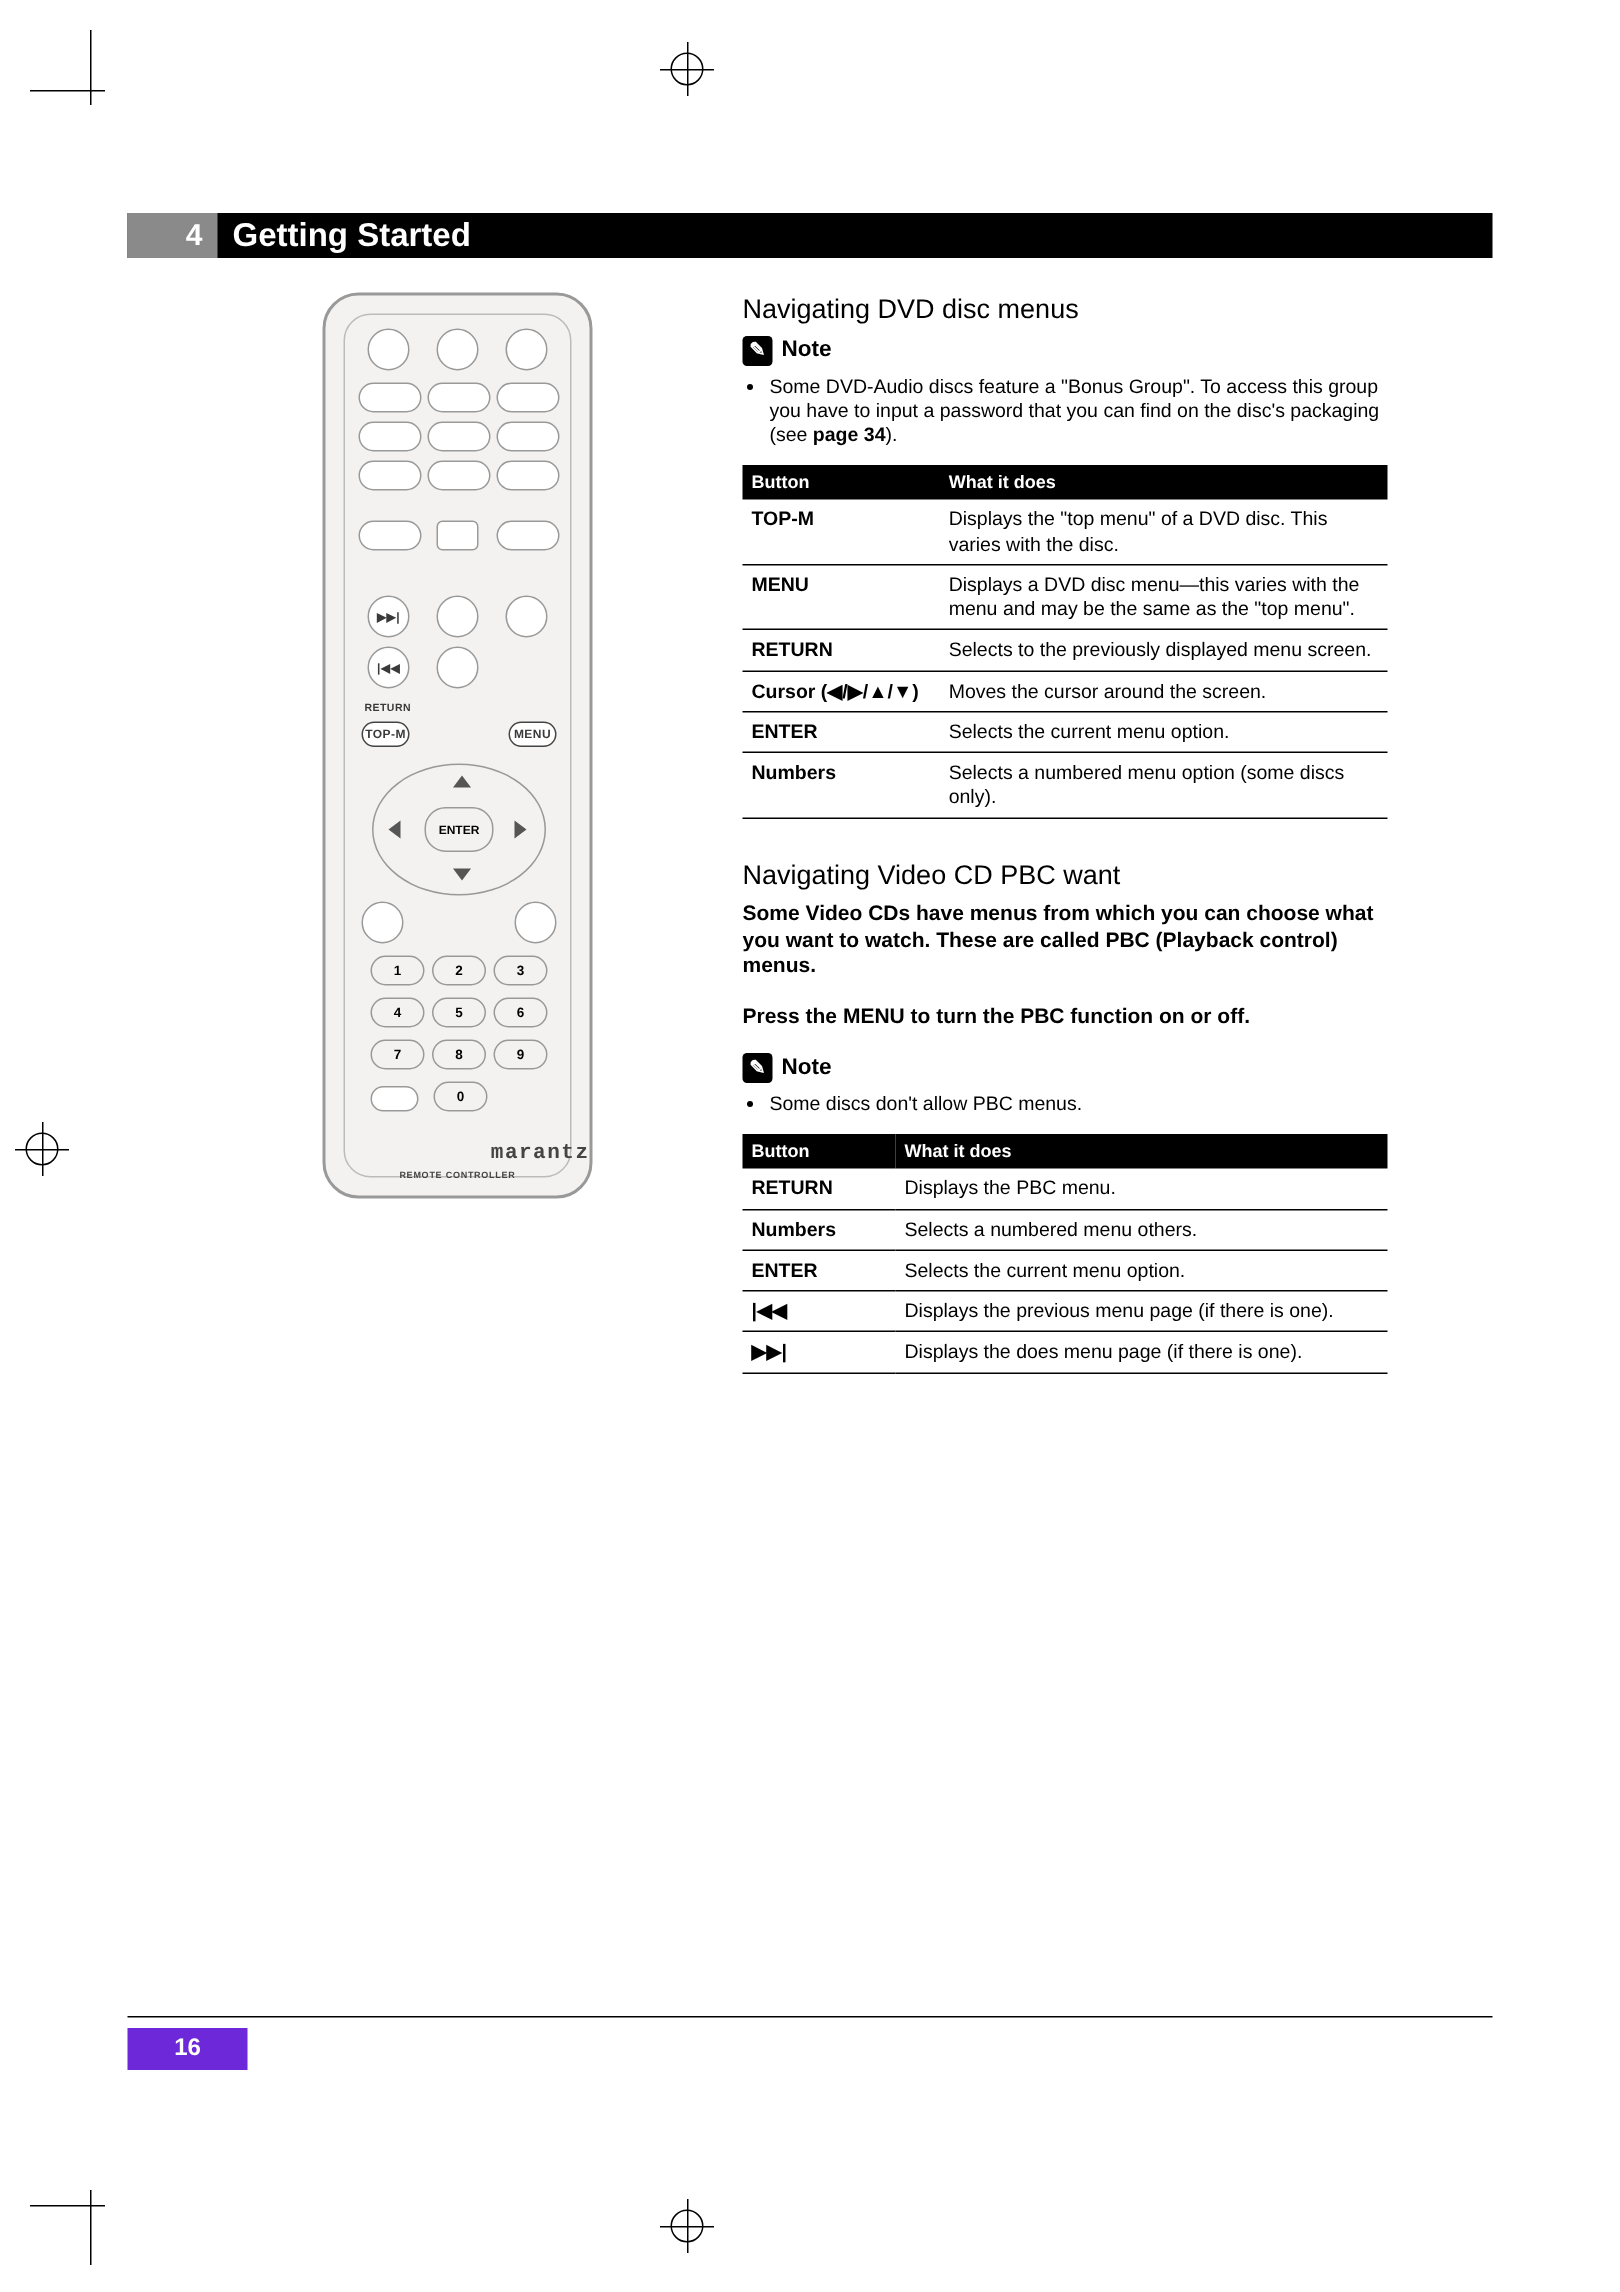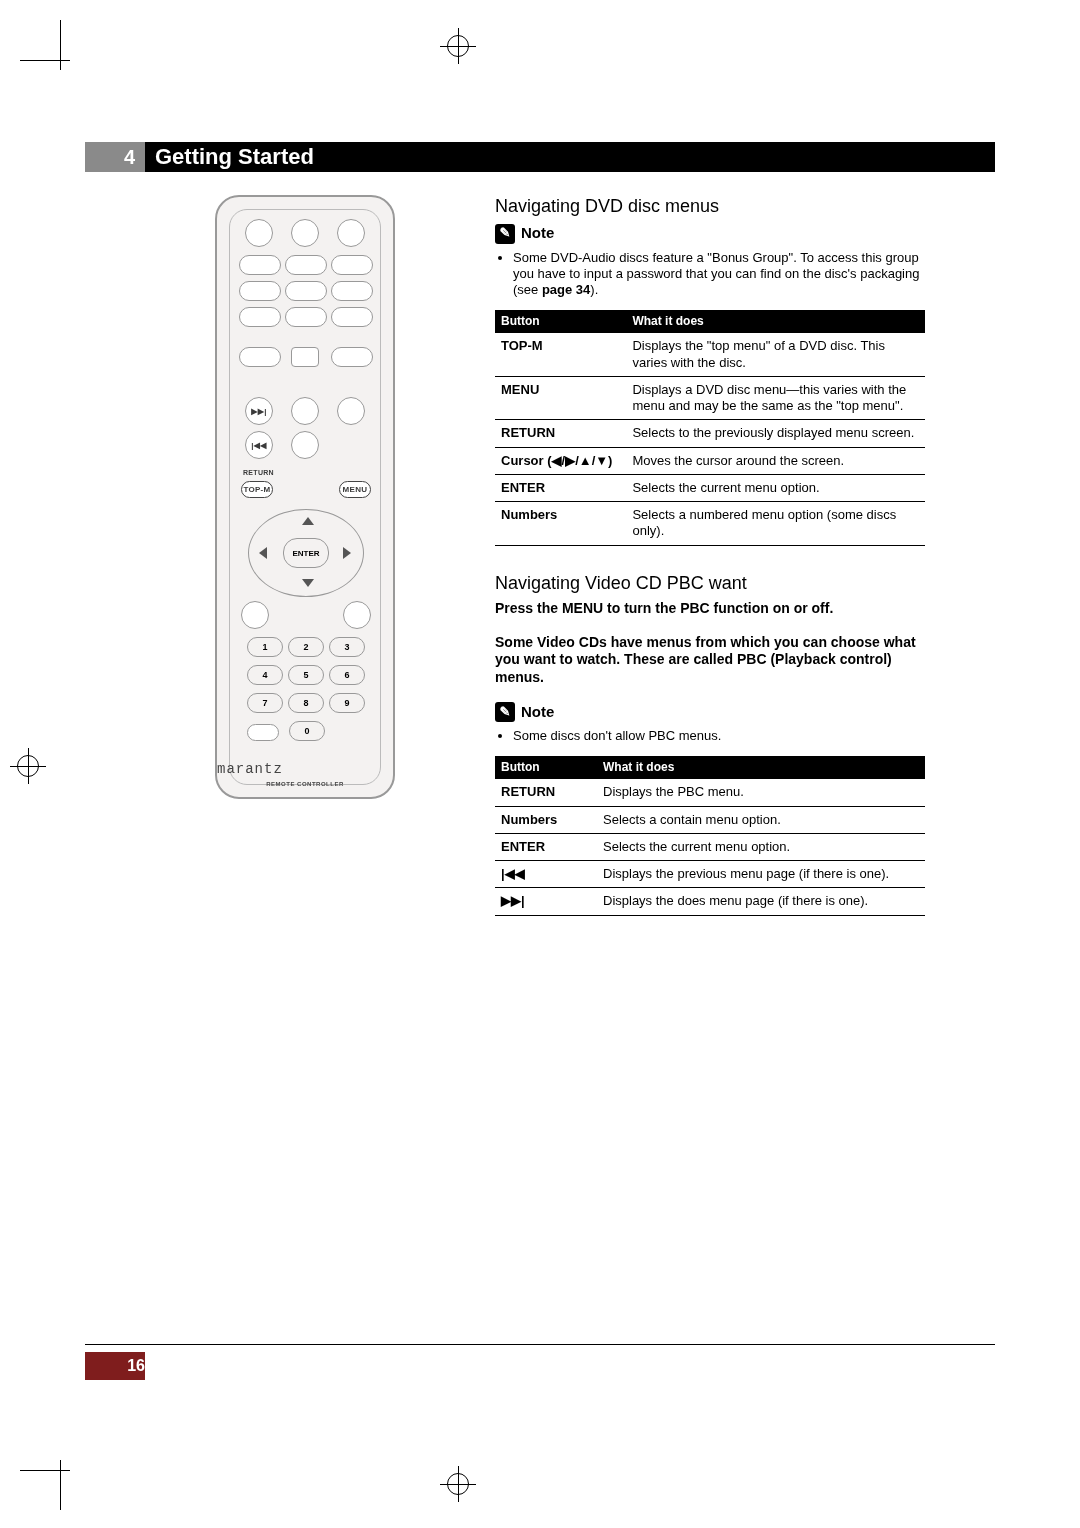--- a/index.html
+++ b/index.html
@@ -22,34 +22,34 @@
   .oval{width:40px;height:18px}
   .oval-s{width:30px;height:15px}
   .sqbtn{width:26px;height:18px;border-radius:4px}
   .lbl{position:absolute;font-size:7px;font-weight:700;color:#3a3a3a;letter-spacing:0.3px;text-transform:uppercase}
   .nav-outer{position:absolute;left:31px;top:312px;width:114px;height:86px;border:1px solid #999;border-radius:50%/50%;background:none}
   .nav-enter{position:absolute;left:66px;top:341px;width:44px;height:28px;border:1px solid #999;border-radius:14px;display:flex;align-items:center;justify-content:center;font-size:8px;font-weight:700}
   .tri{position:absolute;width:0;height:0;border-style:solid}
   .numpad{position:absolute;left:30px;top:440px;width:118px}
   .numrow{display:flex;justify-content:space-between;margin-bottom:8px}
   .num{width:34px;height:18px;border:1px solid #999;border-radius:10px;display:flex;align-items:center;justify-content:center;font-size:9px;font-weight:700}
-  .brand{position:absolute;left:0;right:0;bottom:20px;text-align:left;font-family:"Courier New",monospace;font-weight:400;font-size:14px;letter-spacing:1px;color:#444}
+  .brand{position:absolute;left:0;right:0;bottom:20px;text-align:right;font-family:"Courier New",monospace;font-weight:700;font-size:14px;letter-spacing:1px;color:#444}
   .brand-sub{position:absolute;left:0;right:0;bottom:10px;text-align:center;font-size:6px;font-weight:700;letter-spacing:0.5px;color:#444}
   .text-col{position:absolute;left:410px;top:100px;width:430px;font-size:14px;line-height:1.25}
   h2{font-size:18px;font-weight:400;margin:0 0 6px 0}
   .intro{font-weight:700;font-size:14px;margin:0 0 16px 0}
   .note-hdr{display:flex;align-items:center;gap:6px;font-weight:700;font-size:15px;margin:0 0 6px 0}
   .note-icon{width:20px;height:20px;background:#000;border-radius:3px;display:flex;align-items:center;justify-content:center;color:#fff;font-size:13px}
   ul{margin:0 0 12px 0;padding-left:18px;font-size:13px}
   ul li{margin-bottom:4px}
   table{width:100%;border-collapse:collapse;font-size:13px;margin:0 0 26px 0}
   th{background:#000;color:#fff;text-align:left;padding:4px 6px;font-size:12px}
   td{padding:5px 6px;border-bottom:1px solid #000;vertical-align:top}
   td.bcol{font-weight:700;white-space:nowrap;padding-right:14px}
-  .pgnum{position:absolute;left:0;bottom:15px;width:60px;height:28px;background:#7f1d1d;color:#fff;font-weight:700;font-size:16px;text-align:right;line-height:28px}
+  .pgnum{position:absolute;left:0;bottom:15px;width:80px;height:28px;background:#6d28d9;color:#fff;font-weight:700;font-size:16px;text-align:center;line-height:28px}
   .footer-rule{position:absolute;left:0;right:0;bottom:50px;border-top:1px solid #000}
   .sym{font-family:Arial,sans-serif}
 </style>
 </head>
 <body>
 
 <div class="crop" style="left:20px;top:60px;width:50px;height:1px"></div>
 <div class="crop" style="left:60px;top:20px;width:1px;height:50px"></div>
 <div class="crop" style="left:20px;top:1470px;width:50px;height:1px"></div>
 <div class="crop" style="left:60px;top:1460px;width:1px;height:50px"></div>
@@ -183,22 +183,22 @@
             <td>Selects the current menu option.</td>
           </tr>
       <tr>
             <td class="bcol">Numbers</td>
             <td>Selects a numbered menu option (some discs only).</td>
           </tr>
     </tbody>
       </table>
 
     <h2>Navigating Video CD PBC want</h2>
+    <p class="intro">Some Video CDs have menus from which you can choose what you want to watch. These are called PBC (Playback control) menus.</p>
     <p class="intro">Press the MENU to turn the PBC function on or off.</p>
-    <p class="intro">Some Video CDs have menus from which you can choose what you want to watch. These are called PBC (Playback control) menus.</p>
 
     <div class="note-hdr">
       <span class="note-icon">✎</span>
       <span>Note</span>
     </div>
     <ul>
       <li>Some discs don't allow PBC menus.</li>
     </ul>
 
     <table>
@@ -206,21 +206,21 @@
           <tr>
             <th style="width:90px">Button</th>
             <th>What it does</th>
           </tr>
       <tr>
             <td class="bcol">RETURN</td>
             <td>Displays the PBC menu.</td>
           </tr>
       <tr>
             <td class="bcol">Numbers</td>
-            <td>Selects a contain menu option.</td>
+            <td>Selects a numbered menu others.</td>
           </tr>
       <tr>
             <td class="bcol">ENTER</td>
             <td>Selects the current menu option.</td>
           </tr>
       <tr>
             <td class="bcol sym">|◀◀</td>
             <td>Displays the previous menu page (if there is one).</td>
           </tr>
       <tr>

